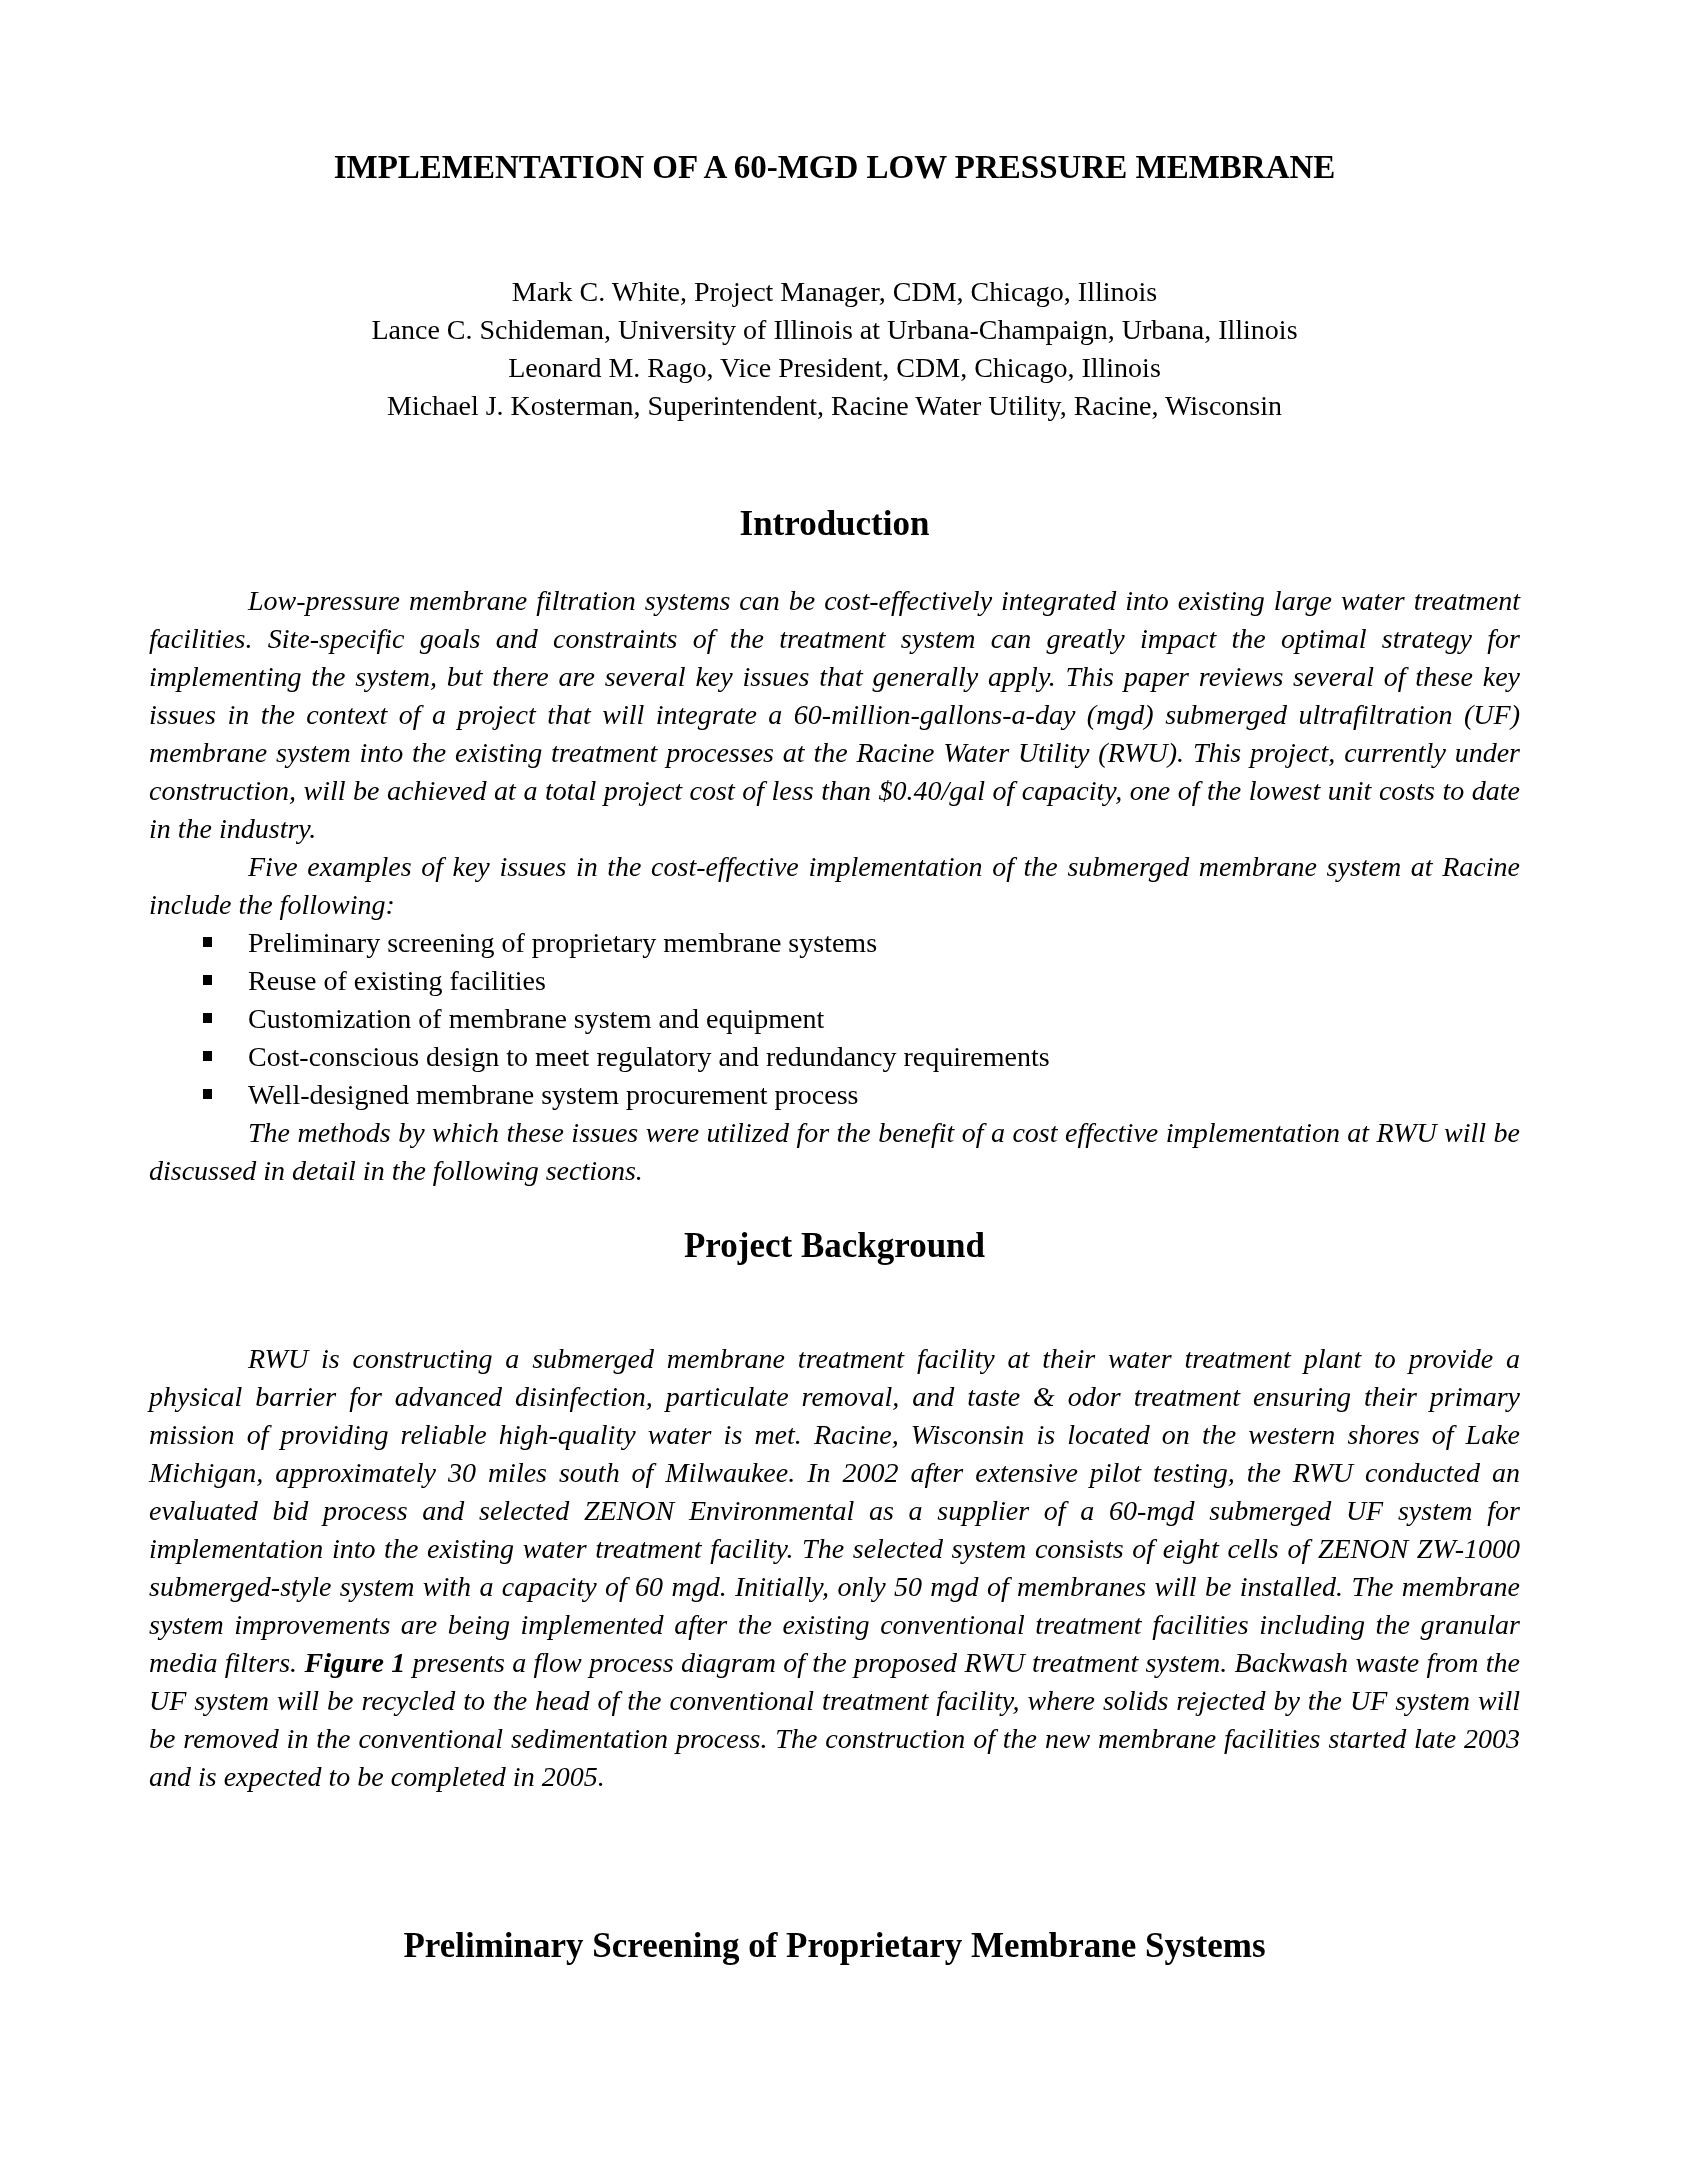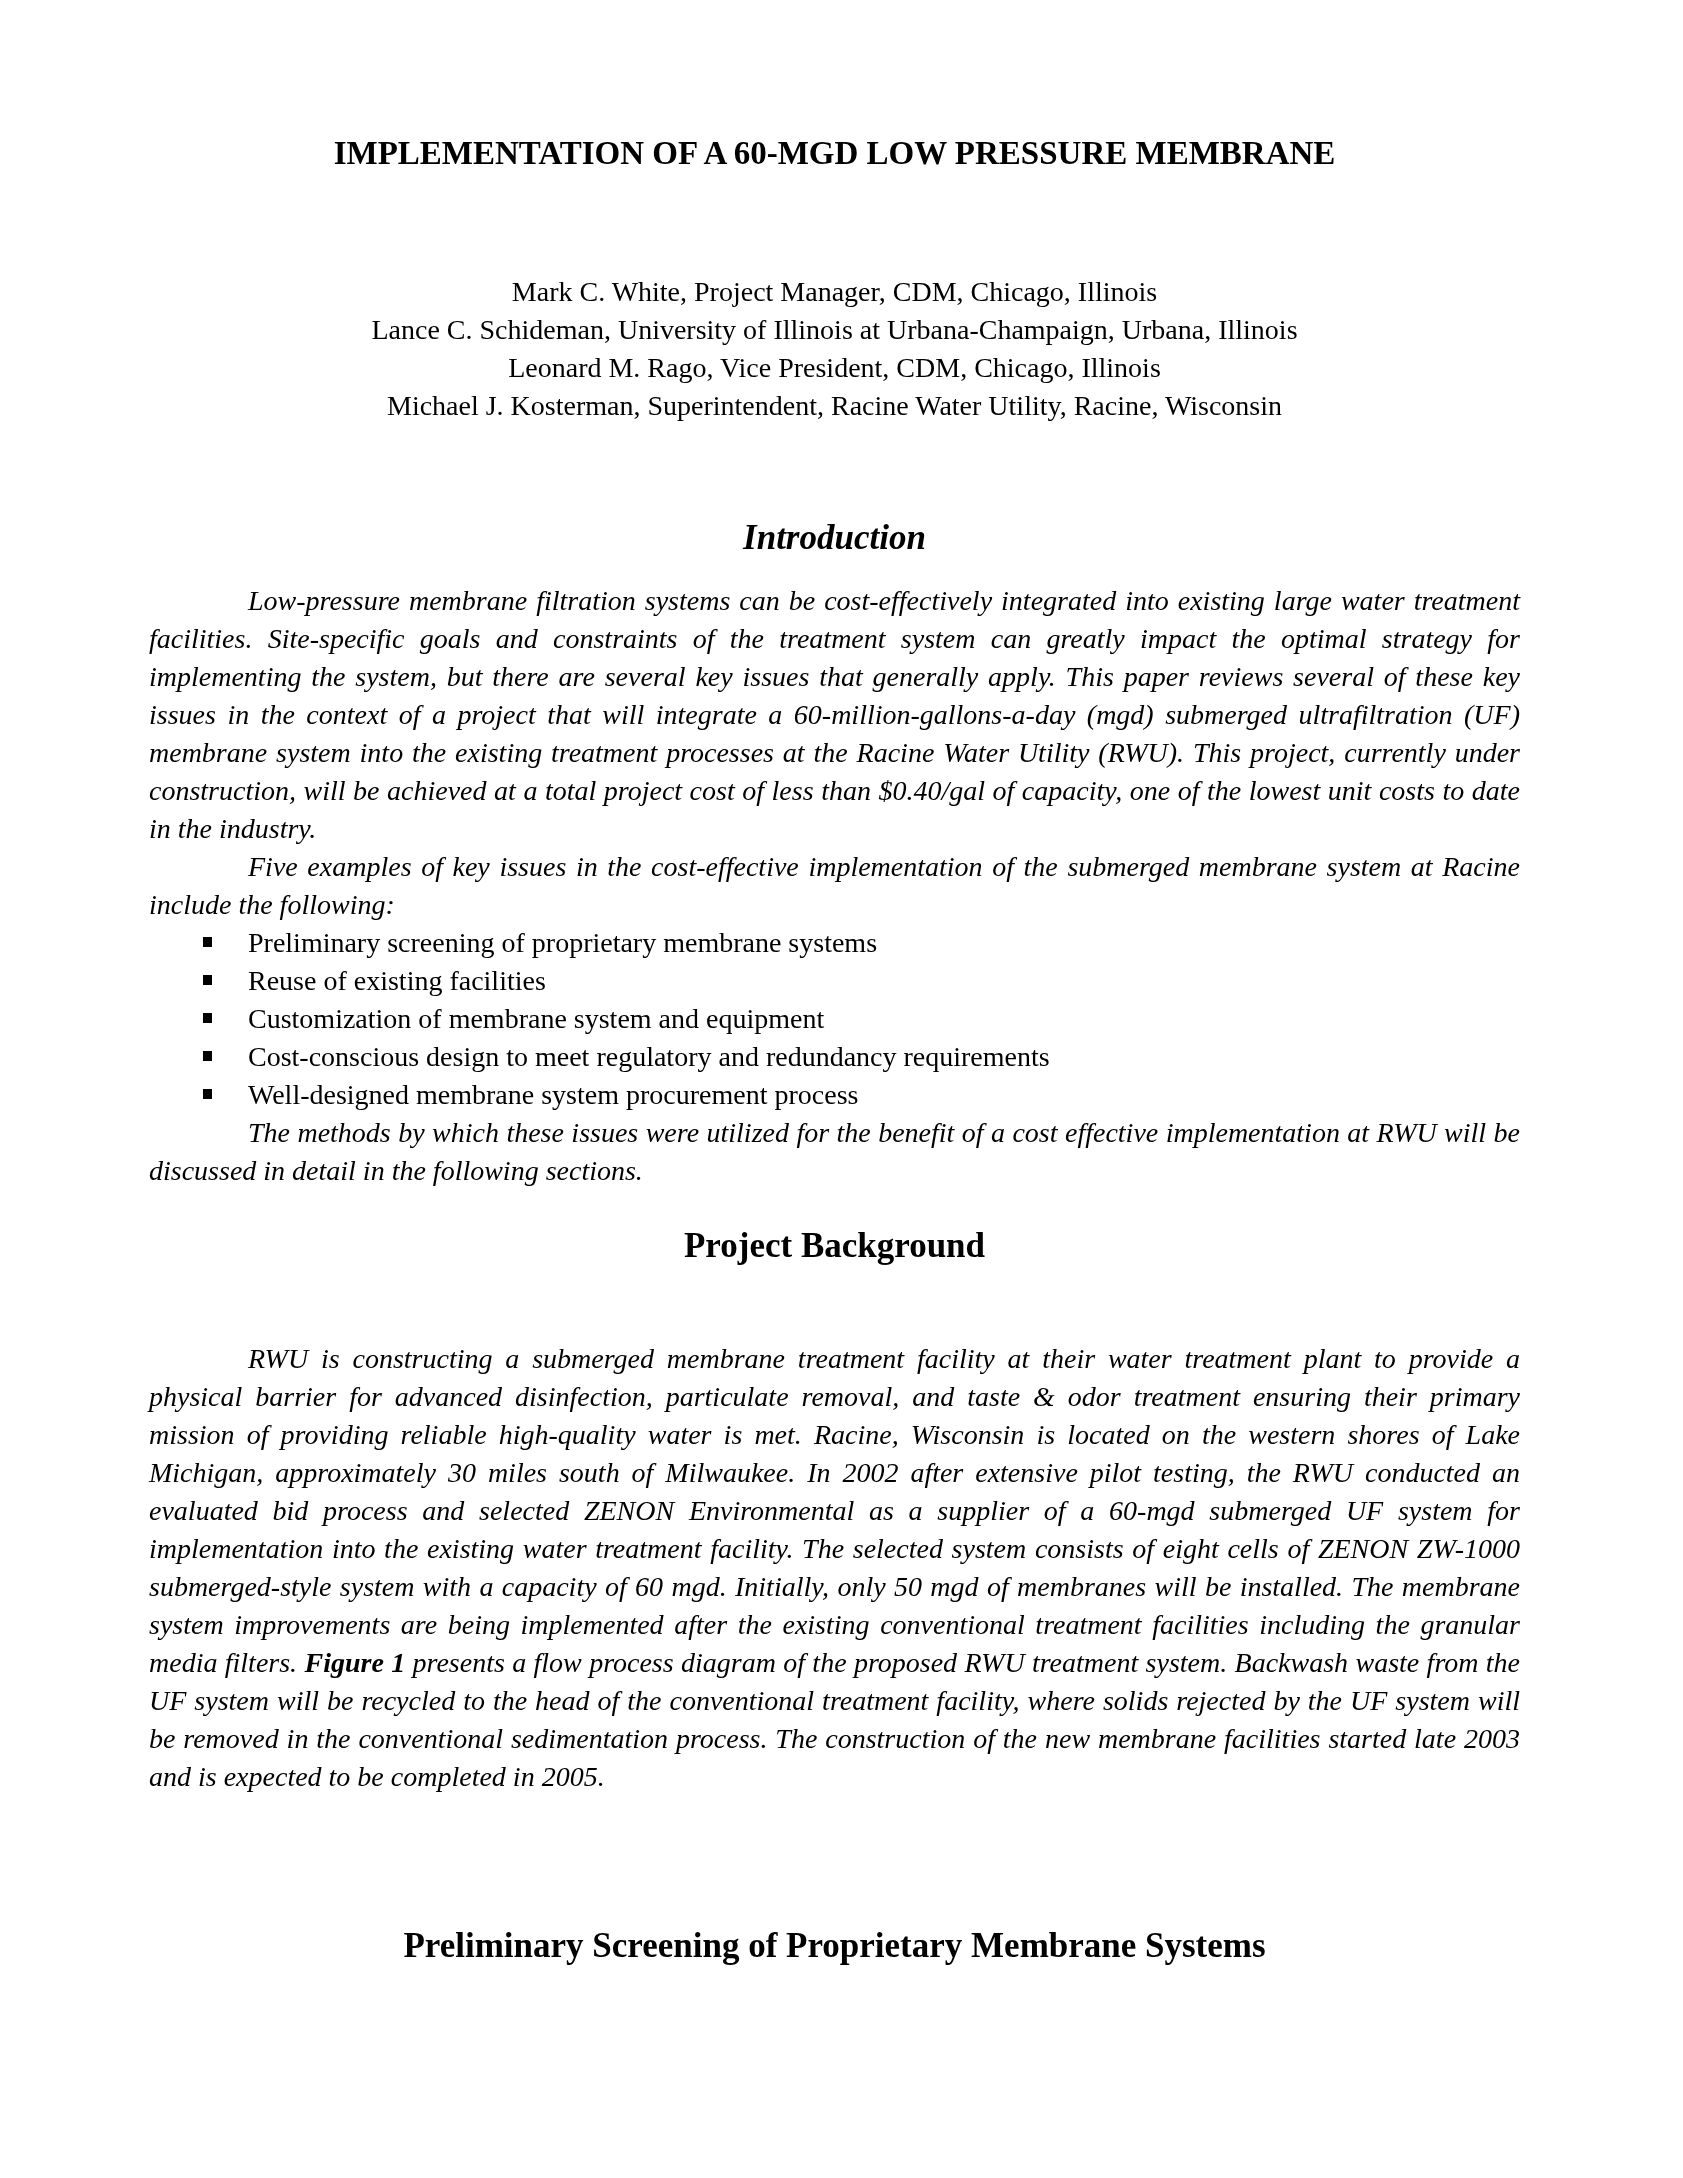--- a/index.html
+++ b/index.html
@@ -1,19 +1,19 @@
 <!DOCTYPE html>
 <html><head>
   <meta charset="utf-8">
   <style>
     html, body { margin: 0; padding: 0; background: #ffffff; }
     body { width: 1683px; height: 2178px; position: relative; overflow: hidden;
            font-family: "Liberation Serif", "DejaVu Serif", serif; color: #000; }
     .page { position: absolute; left: 0; top: 0; width: 1683px; height: 2178px; }
-    .title { position: absolute; left: 149px; width: 1371px; top: 132px; text-align: center;
+    .title { position: absolute; left: 149px; width: 1371px; top: 146px; text-align: center;
              font-weight: bold; font-size: 33px; line-height: 43px; }
     .title div { white-space: nowrap; }
     .authors { position: absolute; left: 149px; width: 1371px; top: 273px; text-align: center;
                font-size: 28px; line-height: 38px; }
     .authors div { white-space: nowrap; }
     .heading { position: absolute; left: 149px; width: 1371px; text-align: center;
                font-weight: bold; font-size: 35px; line-height: 40px; white-space: nowrap; }
     .body-block { position: absolute; left: 149px; width: 1371px; font-size: 28px; line-height: 38px; }
     .para { text-align: justify; text-indent: 99px; margin: 0; }
     .para.last-left { text-align-last: left; font-style: italic; }
@@ -31,21 +31,21 @@
     <div>IMPLEMENTATION OF A 60-MGD LOW PRESSURE MEMBRANE</div>
   </div>
 
   <div class="authors">
     <div>Mark C. White, Project Manager, CDM, Chicago, Illinois</div>
     <div>Lance C. Schideman, University of Illinois at Urbana-Champaign, Urbana, Illinois</div>
     <div>Leonard M. Rago, Vice President, CDM, Chicago, Illinois</div>
     <div>Michael J. Kosterman, Superintendent, Racine Water Utility, Racine, Wisconsin</div>
   </div>
 
-  <div class="heading" style="top:518px;font-style:italic;">Introduction</div>
+  <div class="heading" style="top:504px;">Introduction</div>
 
   <div class="body-block" style="top:582px;">
     <p class="para last-left">Low-pressure membrane filtration systems can be cost-effectively integrated into existing large water treatment facilities.  Site-specific goals and constraints of the treatment system can greatly impact the optimal strategy for implementing the system, but there are several key issues that generally apply.  This paper reviews several of these key issues in the context of a project that will integrate a 60-million-gallons-a-day (mgd) submerged ultrafiltration (UF) membrane system into the existing treatment processes at the Racine Water Utility (RWU).  This project, currently under construction, will be achieved at a total project cost of less than $0.40/gal of capacity, one of the lowest unit costs to date in the industry.</p>
     <p class="para last-left">Five examples of key issues in the cost-effective implementation of the submerged membrane system at Racine include the following:</p>
     <ul class="bullets">
       <li>
         <span class="bullet-mark"></span>
         <span>Preliminary screening of proprietary membrane systems</span>
       </li>
       <li>

